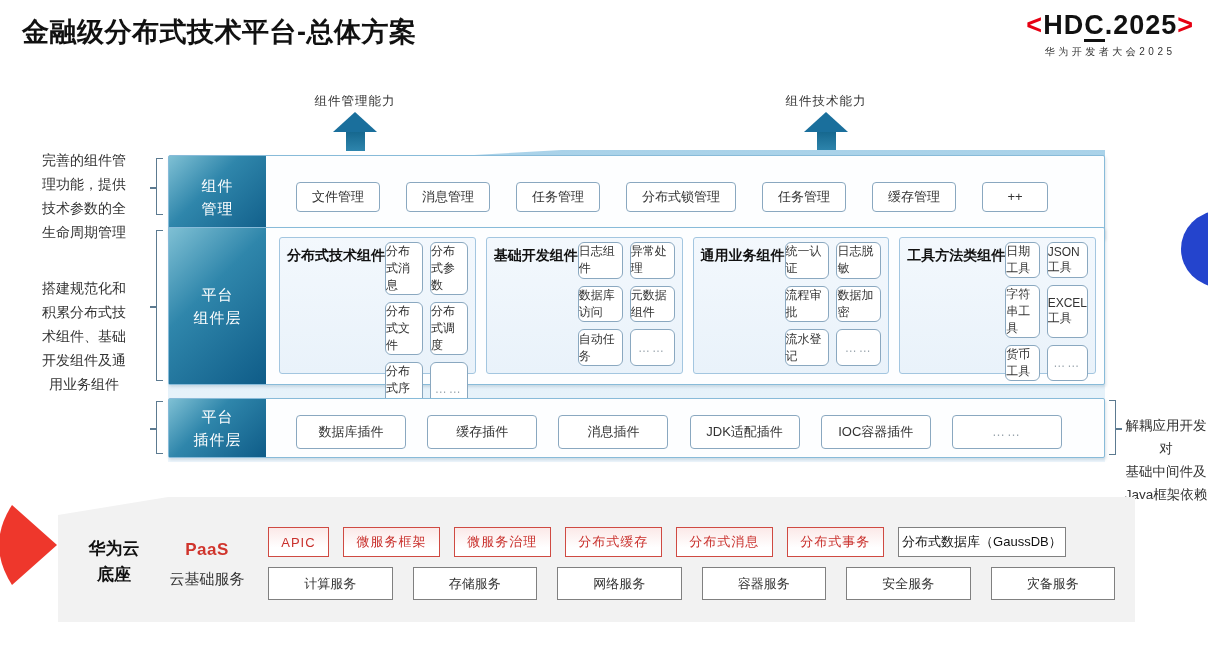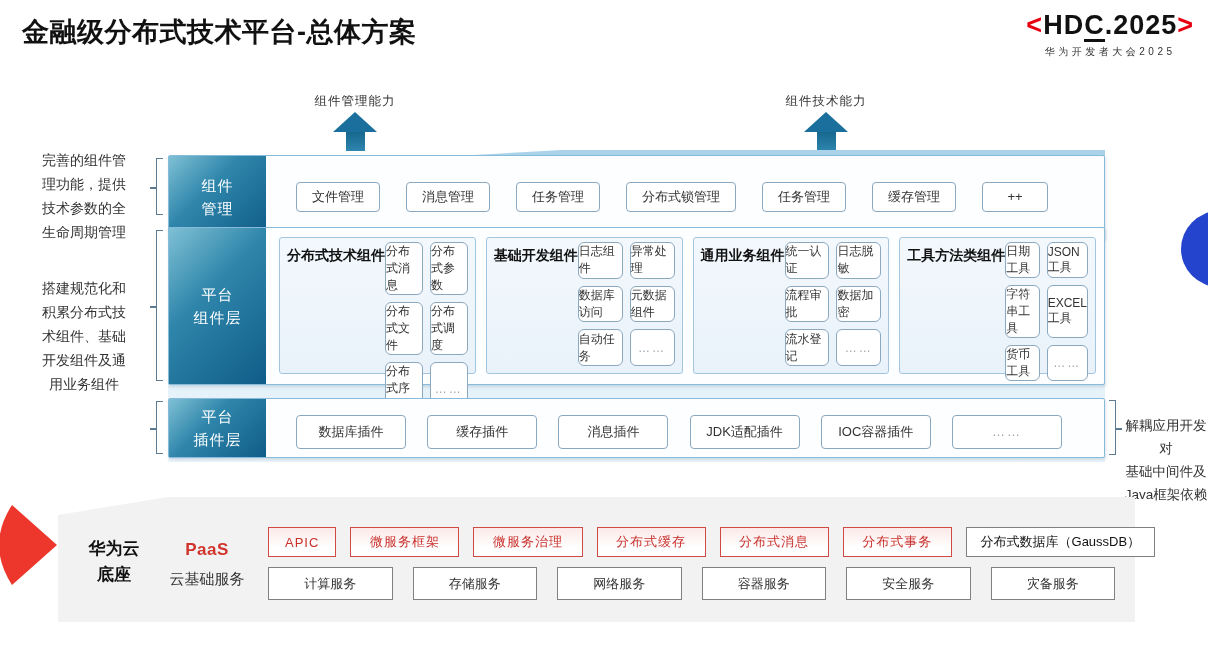--- a/index.html
+++ b/index.html
@@ -70,21 +70,21 @@
   .note-r{left:1124px;top:414px;width:84px;font-size:13.5px;line-height:23px;}
 
   
   .cloud{position:absolute;left:58px;top:497px;width:1077px;height:125px;background:#f2f2f2;
          clip-path:polygon(0 18px,110px 0,100% 0,100% 100%,0 100%);}
   .cloud-label{position:absolute;left:68px;top:536px;width:92px;text-align:center;font-size:17px;
                font-weight:bold;color:#111;line-height:26px;white-space:pre-line;}
   .paas-label{position:absolute;left:168px;top:540px;width:78px;text-align:center;
               font-size:17px;font-weight:bold;color:#d0342c;letter-spacing:.5px;}
   .iaas-label{position:absolute;left:160px;top:570px;width:94px;text-align:center;font-size:15px;color:#333;}
-  .paas-row{position:absolute;left:268px;top:527px;width:887px;height:30px;display:flex;gap:14px;}
+  .paas-row{position:absolute;left:268px;top:527px;width:798px;height:30px;display:flex;gap:14px;}
   .paas-box{flex:1;border:1px solid #cf4a42;background:linear-gradient(180deg,#fbe9e8,#ffffff 70%);
             color:#c9302c;font-size:13px;display:flex;align-items:center;justify-content:center;letter-spacing:1px;}
   .paas-apic{flex:.62;}
   .paas-db{flex:1.75;border:1px solid #808080;background:#fff;color:#111;letter-spacing:0;}
   .iaas-row{position:absolute;left:268px;top:567px;width:847px;height:33px;display:flex;gap:20px;}
   .iaas-box{flex:1;border:1px solid #808080;background:#fff;color:#333;font-size:13px;
             display:flex;align-items:center;justify-content:center;}
 
   
   .red-wedge{position:absolute;left:0;top:504px;}

